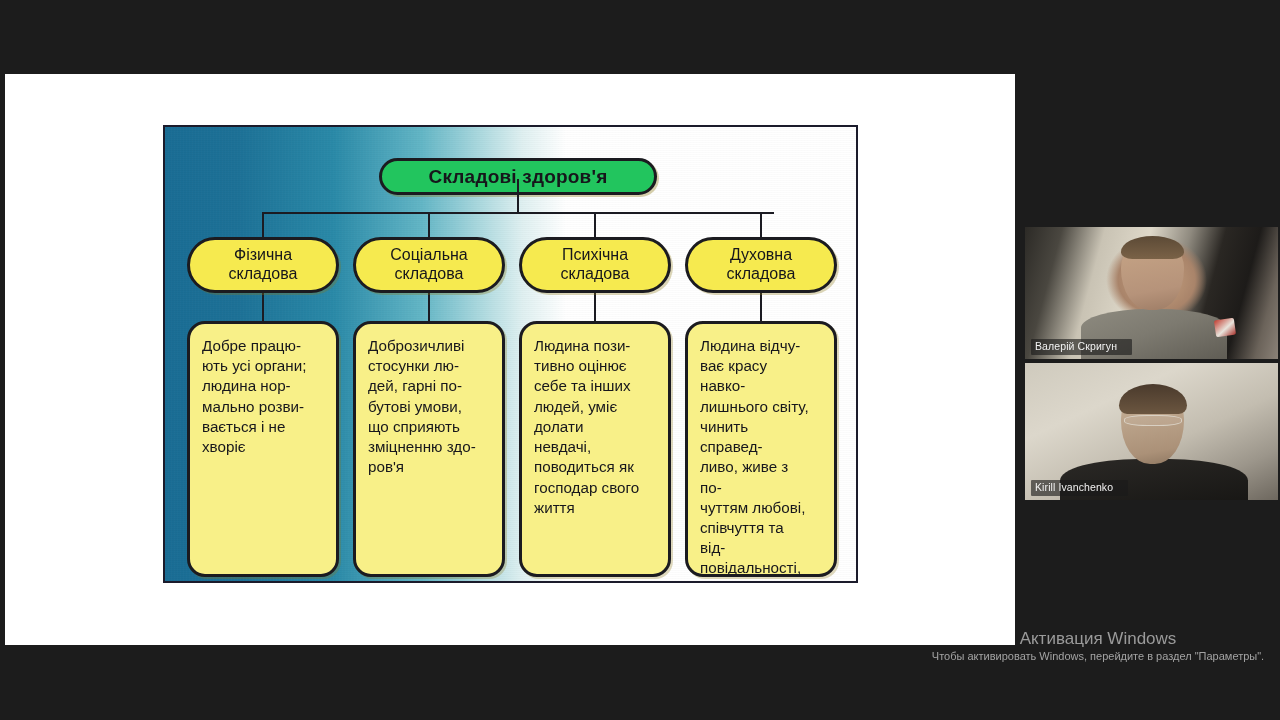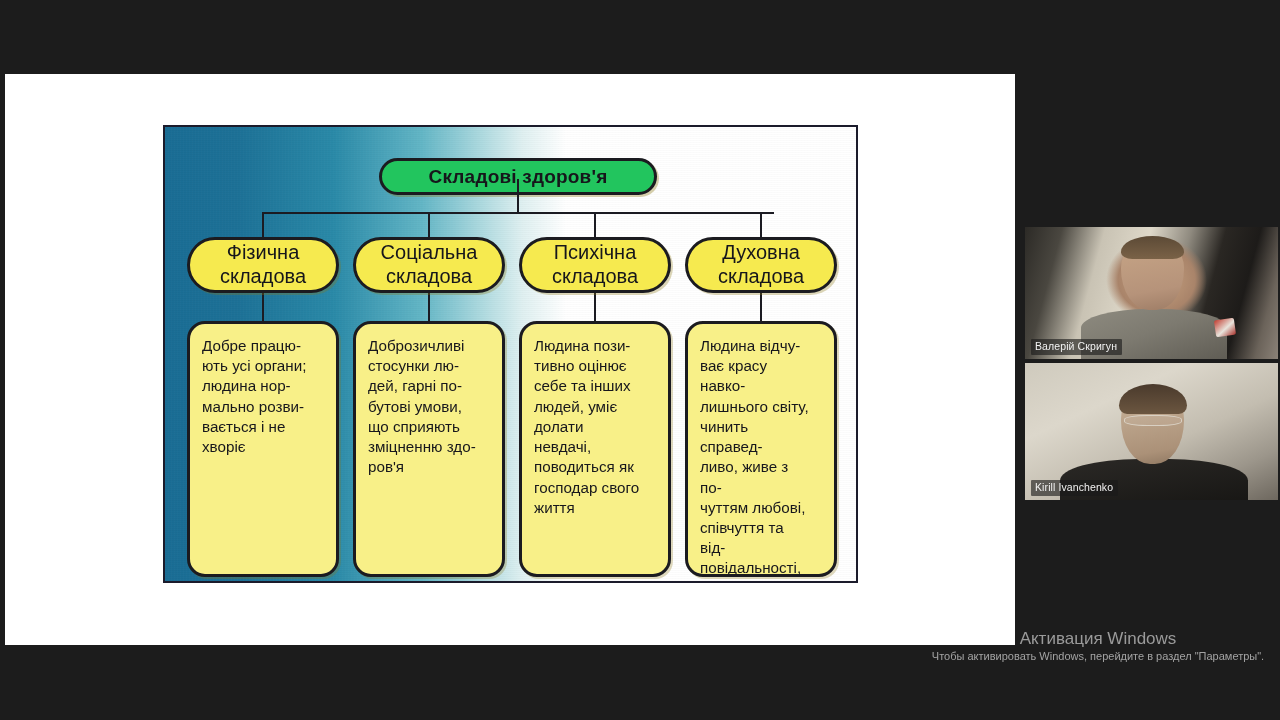--- a/index.html
+++ b/index.html
@@ -99,21 +99,21 @@
     top: 110px;
     width: 152px;
     height: 56px;
     background: #f6ea4f;
     border: 3px solid #1b1b20;
     border-radius: 28px;
     display: flex;
     flex-direction: column;
     align-items: center;
     justify-content: center;
-    font-size: 20px;
+    font-size: 16px;
     color: #16161b;
     line-height: 1.18;
     box-shadow: 2px 2px 0 rgba(140,120,20,.3);
   }
   .pill-cat span { display: block; }
 
   
   .desc-box {
     position: absolute;
     top: 194px;
@@ -210,21 +210,21 @@
     left: 39%; top: 38%; width: 23%; height: 8%;
     border: 1.6px solid rgba(225,220,210,.78);
     border-radius: 40%;
     background: rgba(255,255,255,.07);
   }
 
   .tile-name {
     position: absolute;
     left: 6px;
     bottom: 4px;
-    padding: 1px 5px 2px 4px;
+    padding: 1px 15px 2px 4px;
     background: rgba(26,26,26,.62);
     color: #f1f1f1;
     font-size: 10.5px;
     line-height: 13px;
     letter-spacing: .1px;
     white-space: nowrap;
     border-radius: 1px;
   }
 
   

